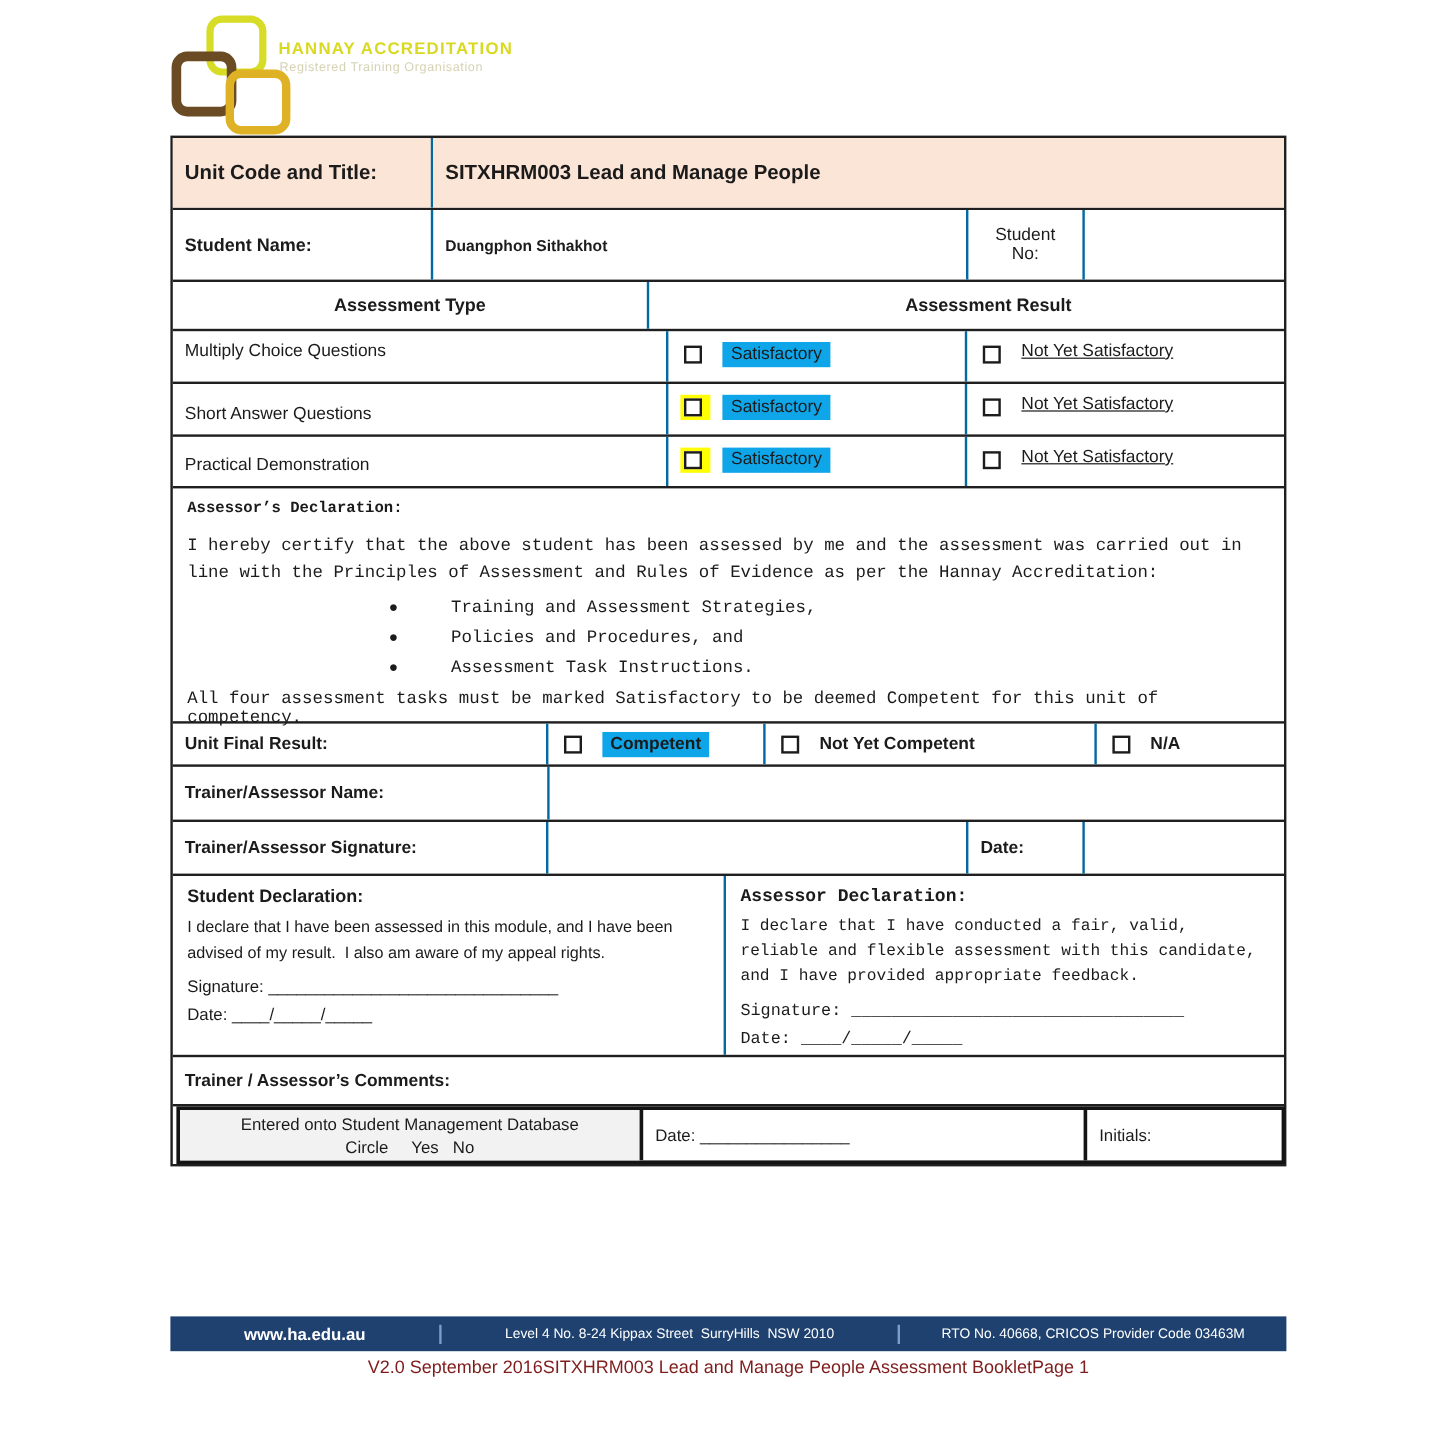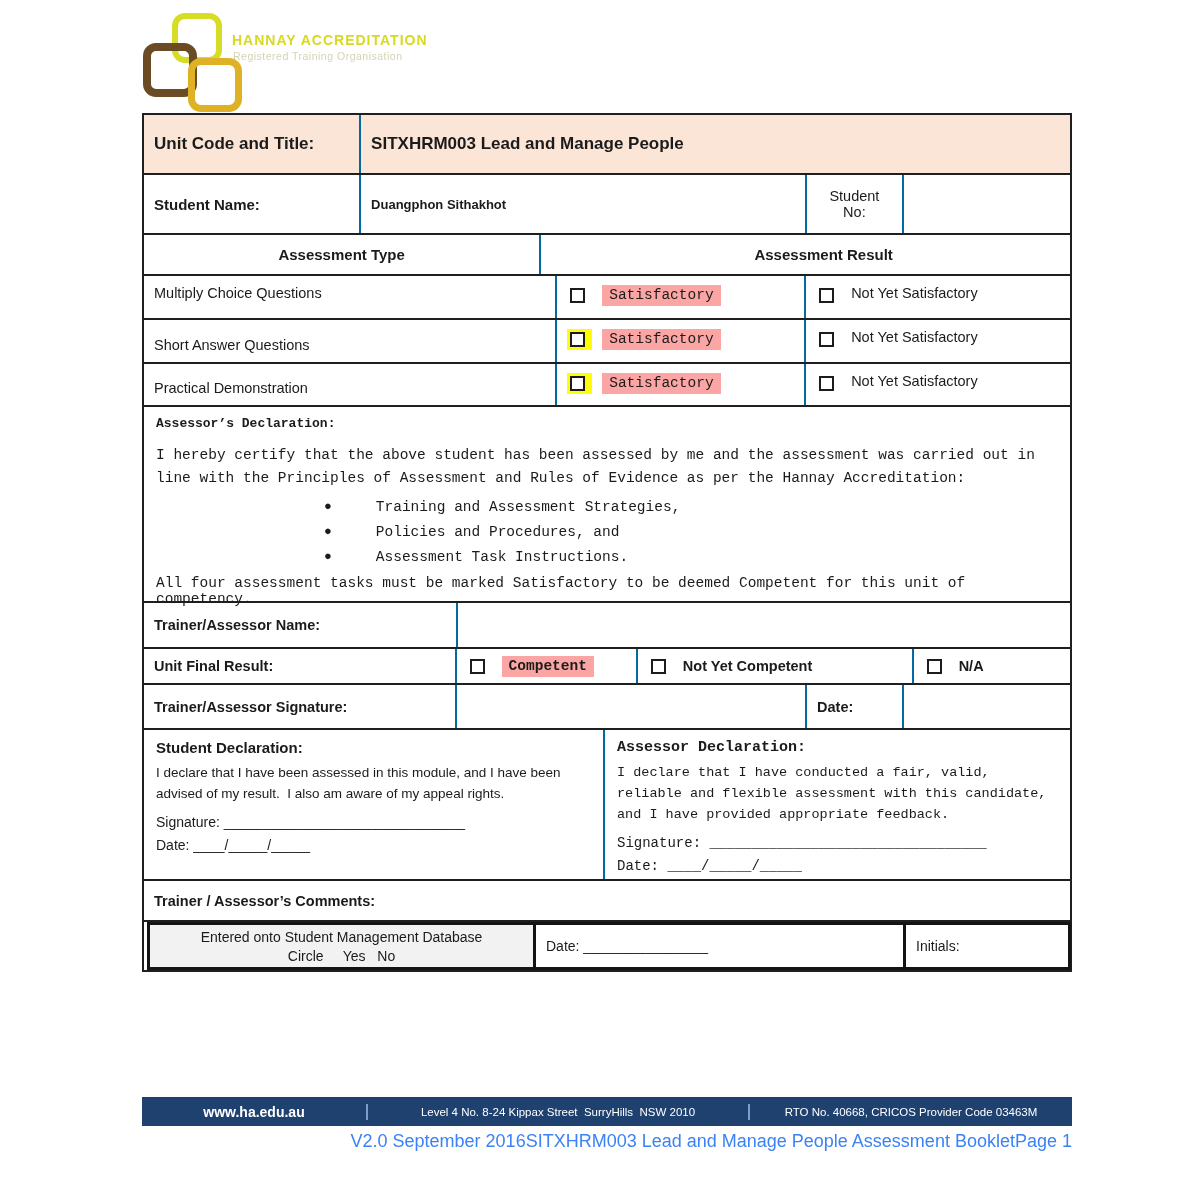--- a/index.html
+++ b/index.html
@@ -27,38 +27,38 @@
 
   .peach { background:#fbe5d6; }
   .r1 { height:60px; } .r2 { height:60px; } .r3 { height:41px;gap:36px; }
   .r4 { height:44px; } .r5 { height:44px; } .r6 { height:43px; }
   .r7 { height:196px; } .r8 { height:36px; } .r9 { height:46px; }
   .r10 { height:45px; } .r11 { height:151px; } .r12 { height:41px; }
 
   .w-label1 { width:218px; } .w-rest1 { width:712px; }
   .w-name   { width:448px; } .w-stuno { width:97px; } .w-stunoval { width:167px; }
   .w-type   { width:415px; } .w-result{ width:515px; }
-  .w-sat    { width:250px; } .w-nys   { width:265px; }
+  .w-sat    { width:250px; } .w-nys   { width:265px;text-decoration:underline; }
   .w-ufr    { width:314px; } .w-comp  { width:182px; } .w-nyc { width:277px; } .w-na { width:157px; }
   .w-signame{ width:352px; } .w-date  { width:97px; }  .w-dateval { width:167px; }
   .w-sdecl  { width:463px; } .w-adecl { width:467px;font-family:Liberation Mono, monospace; }
 
   .fs17b { font-size:17px; font-weight:bold; }
   .fs15b { font-size:15px; font-weight:bold; }
   .fs14  { font-size:14.5px; }
   .fs14b { font-size:14.5px; font-weight:bold; }
   .fs13b { font-size:13px; font-weight:bold; }
   .center { justify-content:center; text-align:center; }
   .pre { white-space:pre-wrap; }
 
   .cb { width:15px; height:15px; border:2px solid #1c1c1c; background:#fff;
     display:inline-block; flex:none; }
   .cbwrap { display:inline-flex; align-items:center; padding:3px 7px 3px 3px; }
   .cbwrap.hl { background:#ffff00; }
-  .hltext { background:#fca5a5; padding:2px 7px 3px;font-family:Liberation Mono, monospace; }
+  .hltext { background:#0ea5e9; padding:2px 7px 3px; }
   .gap { margin-left:10px; }
 
   .topline { align-items:flex-start; padding-top:9px; }
   .lowline { align-items:flex-end; padding-bottom:9px; }
 
   
   .declblock { display:block; padding:9px 12px; width:100%;font-family:Liberation Mono, monospace; }
   .declblock .body { margin-top:13px; max-width:885px; line-height:1.6; }
   .bullets { list-style:none; margin:8px 0 0 168px; }
   .bullets li { display:flex; gap:44px; margin:9px 0; font-size:14.5px; }
@@ -86,21 +86,21 @@
   
   .fbar { position:absolute; left:142px; top:1097px; width:930px; height:29px;
     background:#1e4170; display:flex; align-items:center; color:#ffffff; }
   .fseg { text-align:center; }
   .f-url { width:224px; font-size:14px; font-weight:bold; }
   .f-addr { width:380px; font-size:11.5px; }
   .f-rto { flex:1; font-size:11.5px; }
   .fsep { width:2px; height:16px; background:#7d9cc9; flex:none; }
 
   .meta { position:absolute; left:142px; top:1131px; width:930px; display:flex;
-    justify-content:flex-end; font-size:18px; color:#3b82f6; }
+    justify-content:center; font-size:15px; color:#7f1d1d; }
 </style>
 </head>
 <body>
 
 <div class="page">
 
   <div class="logo">
     <div class="sq sq-green"></div>
     <div class="sq sq-brown"></div>
     <div class="sq sq-gold"></div>
@@ -190,45 +190,45 @@
             </li>
           <li>
               <span class="dot">●</span>
               <span>Assessment Task Instructions.</span>
             </li>
         </ul>
         <div class="declnote fs14">All four assessment tasks must be marked Satisfactory to be deemed Competent for this unit of competency.</div>
       </div>
     </div>
 
+    <div class="tr r8">
+      <div class="td w-ufr fs14b">Unit Final Result:</div>
+      <div class="td w-comp">
+        <span class="cbwrap">
+            <span class="cb"></span>
+          </span>
+        <span class="hltext fs14b gap">Competent</span>
+      </div>
+      <div class="td w-nyc">
+        <span class="cbwrap">
+            <span class="cb"></span>
+          </span>
+        <span class="fs14b gap">Not Yet Competent</span>
+      </div>
+      <div class="td w-na">
+        <span class="cbwrap">
+            <span class="cb"></span>
+          </span>
+        <span class="fs14b gap">N/A</span>
+      </div>
+    </div>
+
     <div class="tr r9">
       <div class="td w-ufr fs14b">Trainer/Assessor Name:</div>
       <div class="td" style="flex:1"></div>
-    </div>
-
-    <div class="tr r8">
-      <div class="td w-ufr fs14b">Unit Final Result:</div>
-      <div class="td w-comp">
-        <span class="cbwrap">
-            <span class="cb"></span>
-          </span>
-        <span class="hltext fs14b gap">Competent</span>
-      </div>
-      <div class="td w-nyc">
-        <span class="cbwrap">
-            <span class="cb"></span>
-          </span>
-        <span class="fs14b gap">Not Yet Competent</span>
-      </div>
-      <div class="td w-na">
-        <span class="cbwrap">
-            <span class="cb"></span>
-          </span>
-        <span class="fs14b gap">N/A</span>
-      </div>
     </div>
 
     <div class="tr r10">
       <div class="td w-ufr fs14b">Trainer/Assessor Signature:</div>
       <div class="td w-signame"></div>
       <div class="td w-date fs14b">Date:</div>
       <div class="td w-dateval"></div>
     </div>
 
     <div class="tr r11">

